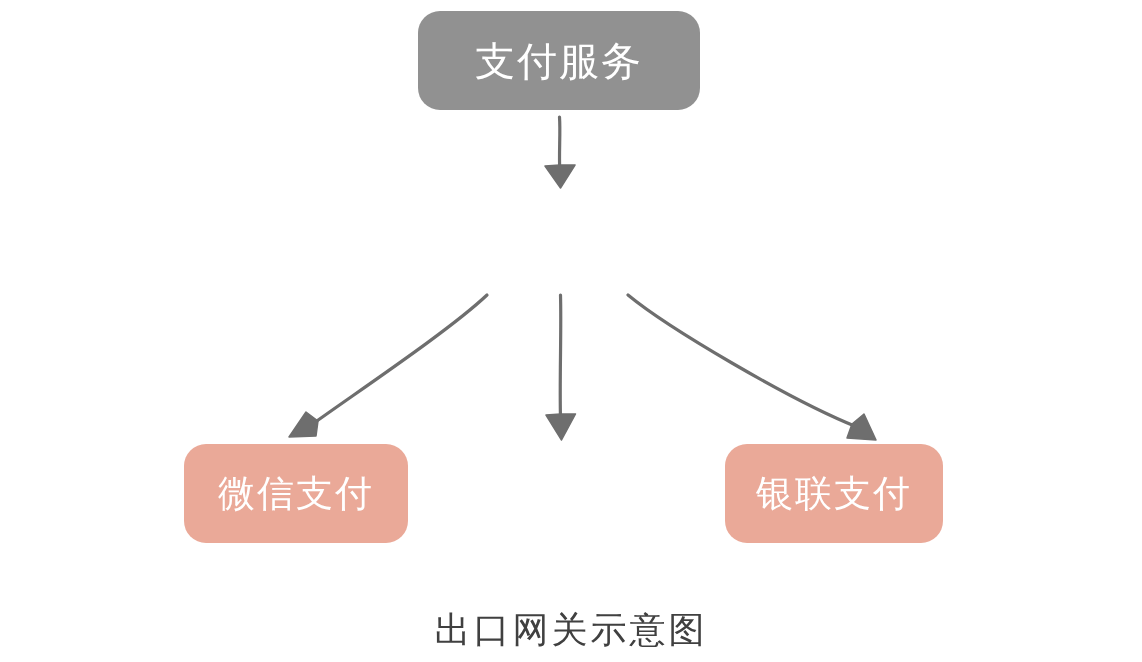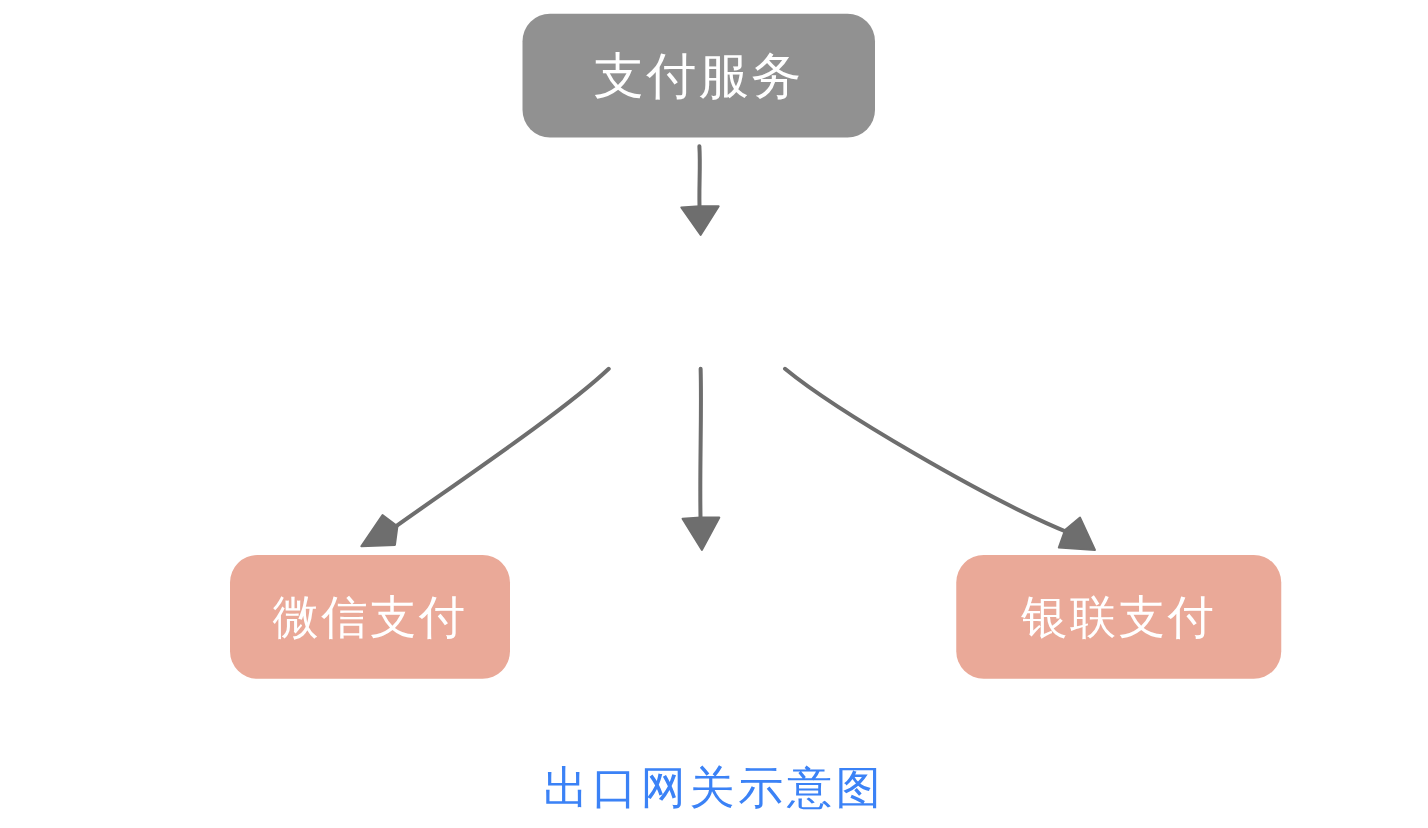--- a/index.html
+++ b/index.html
@@ -66,23 +66,23 @@
     margin-left: 32px;
   }
   #node-alipay {
     left: 455px;
     top: 444px;
     width: 216px;
     height: 99px;
     background: #eaa998;
   }
   #node-unionpay {
-    left: 765px;
+    left: 725px;
     top: 444px;
-    width: 260px;
+    width: 218px;
     height: 99px;
     background: #eaa998;
   }
   #node-wechat .node-label,
   #node-alipay .node-label,
   #node-unionpay .node-label { font-size: 37px; }
 
   
   #arrow-layer {
     position: absolute;
@@ -93,21 +93,21 @@
     pointer-events: none;
   }
 
   
   #caption {
     position: absolute;
     left: 0;
     top: 606px;
     width: 1142px;
     text-align: center;
-    color: #3b82f6;
+    color: #404040;
     font-size: 36px;
     letter-spacing: 3px;
     font-family: "DejaVu Sans", "Liberation Sans", sans-serif;
     white-space: nowrap;
   }
 </style>
 </head>
 <body>
 
 <div id="canvas">

